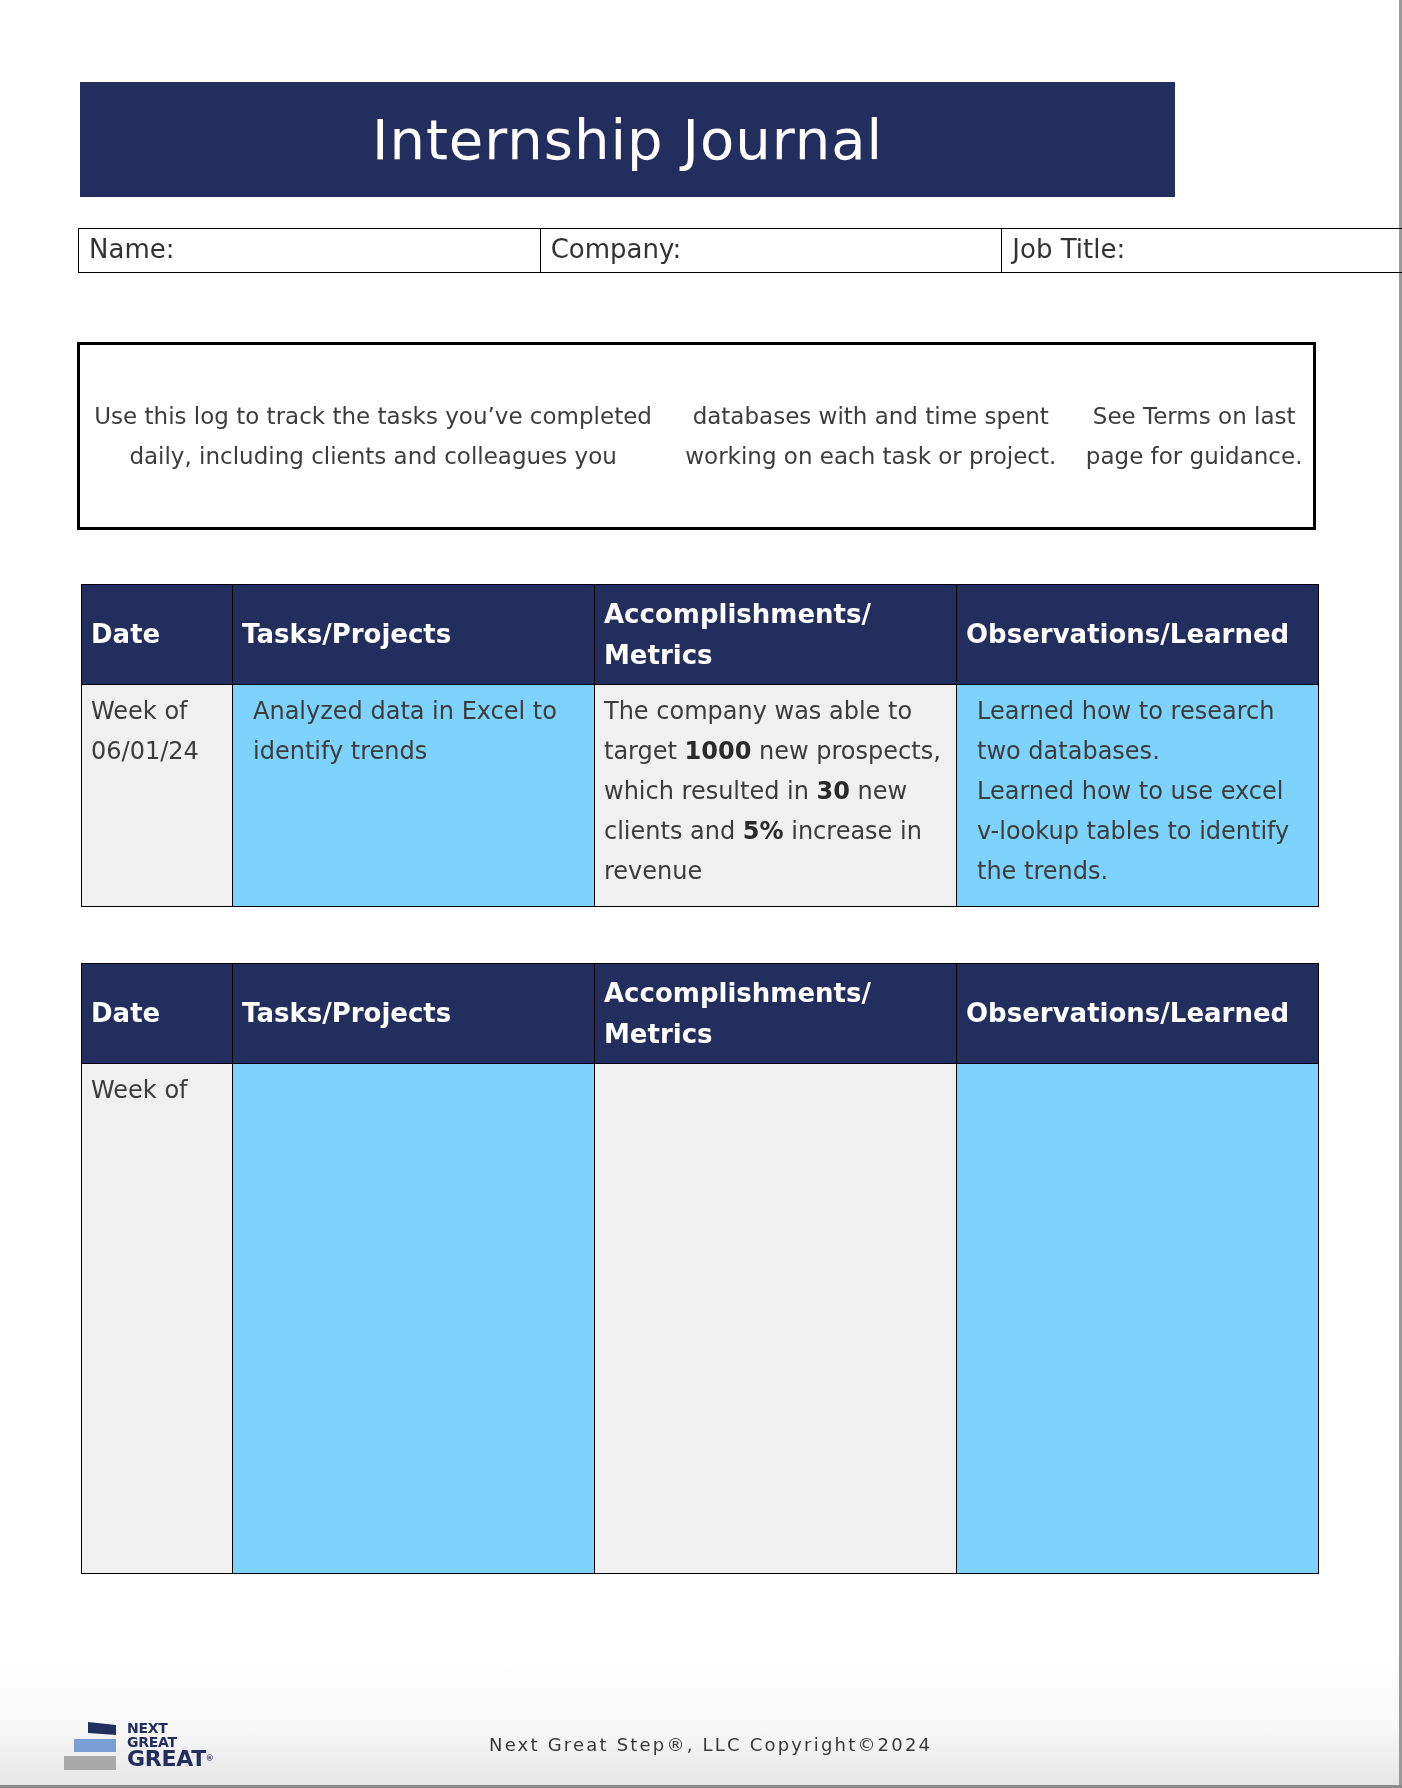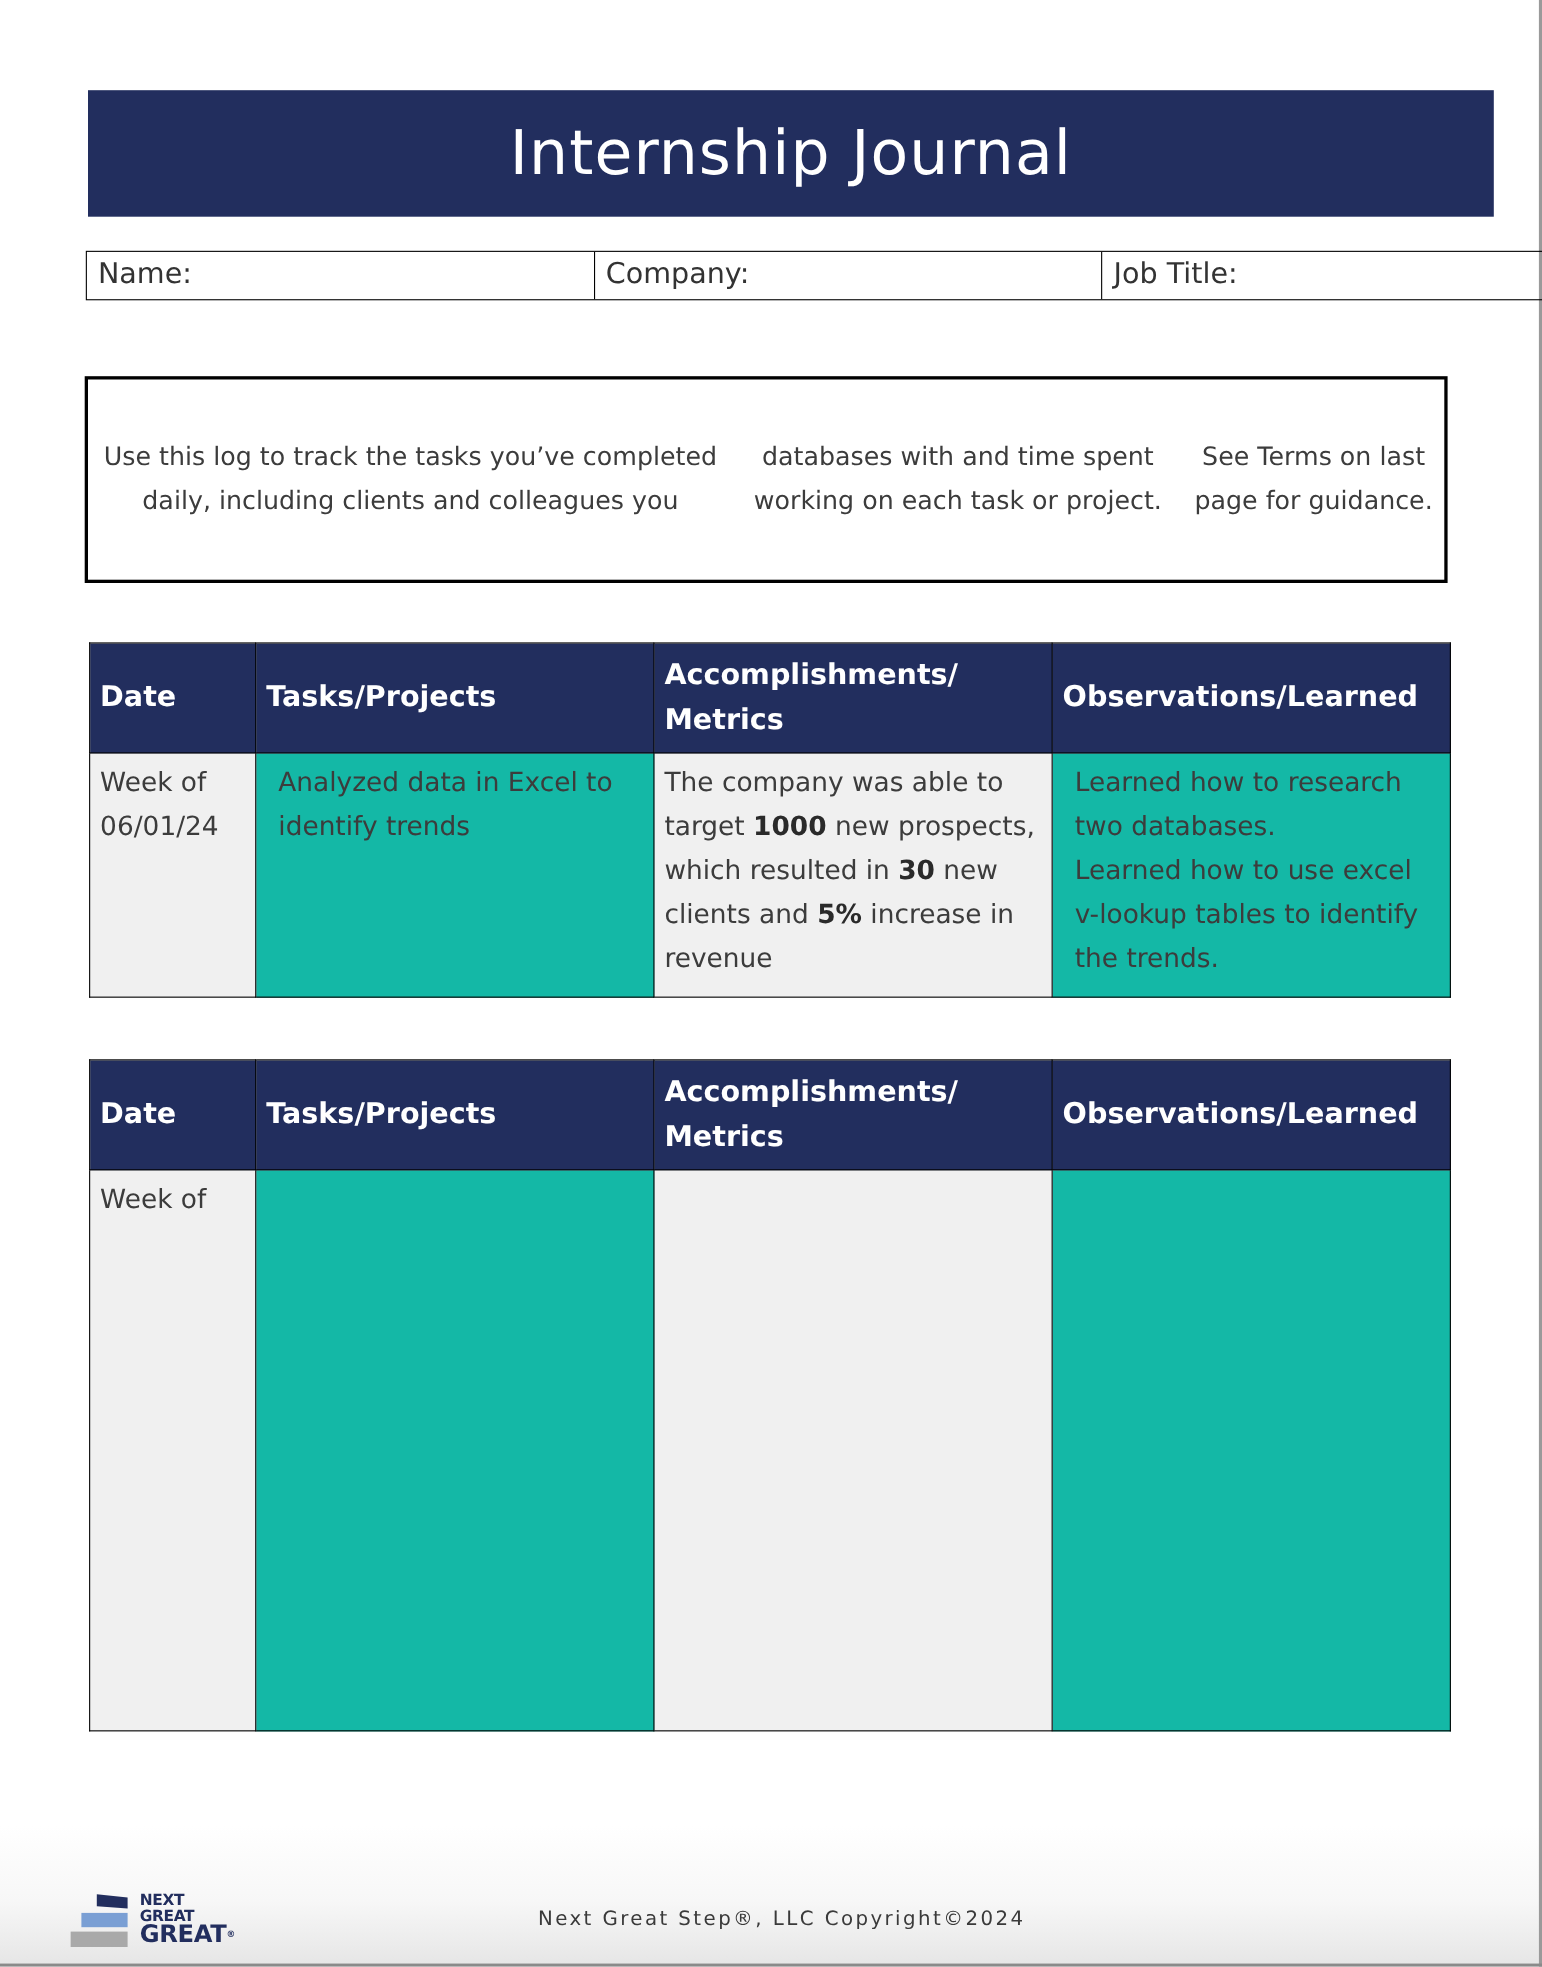--- a/index.html
+++ b/index.html
@@ -10,21 +10,21 @@
       color: #3a3a3a;
     }
     .page-edge-right { position: absolute; left: 1399px; top: 0; width: 3px; height: 1788px; background: #9a9a9a; }
     .page-edge-bottom { position: absolute; left: 0; top: 1785px; width: 1402px; height: 3px; background: #8a8a8a; }
     .footer-fade {
       position: absolute; left: 0; top: 1660px; width: 1399px; height: 125px;
       background: linear-gradient(to bottom, #ffffff 0%, #f7f7f7 55%, #e6e6e6 100%);
     }
 
     .title-banner {
-      position: absolute; left: 80px; top: 82px; width: 1278px; height: 115px;
+      position: absolute; left: 80px; top: 82px; width: 1095px; height: 115px;
       background: #222e5e; color: #ffffff;
       display: flex; align-items: center; justify-content: center;
     }
     .title-banner h1 {
       margin: 0; font-weight: normal; font-size: 56px; letter-spacing: 1px;
       font-family: "DejaVu Sans", sans-serif;
     }
 
     .info-row {
       position: absolute; left: 78px; top: 228px; width: 1386px; height: 45px;
@@ -57,21 +57,21 @@
     .log-table th {
       background: #222e5e; color: #fff; height: 100px; box-sizing: border-box;
       border: 1.5px solid #000; text-align: left; vertical-align: middle;
       padding: 0 9px; font-size: 26px; font-weight: bold; line-height: 41px;
     }
     .log-table td {
       border: 1.5px solid #000; vertical-align: top; box-sizing: border-box;
       padding: 6px 9px; font-size: 24px; line-height: 40px; color: #3c3c3c;
     }
     .log-table td.light { background: #f0f0f0; }
-    .log-table td.dark { background: #14b8a6; padding-left: 20px; }
+    .log-table td.dark { background: #7dd3fc; padding-left: 20px; }
     .log-table.t1 td { height: 222px; }
     .log-table.t2 td { height: 510px; }
     .log-table b { color: #2a2a2a; }
 
     .logo { position: absolute; left: 64px; top: 1720px; width: 132px; height: 52px; }
     .logo-text {
       position: absolute; left: 63px; top: 1px; font-weight: bold; color: #222e5e;
       font-size: 14px; line-height: 14px; letter-spacing: -0.3px;
     }
     .logo-text .step { font-size: 22px; line-height: 20px; display: block; }

